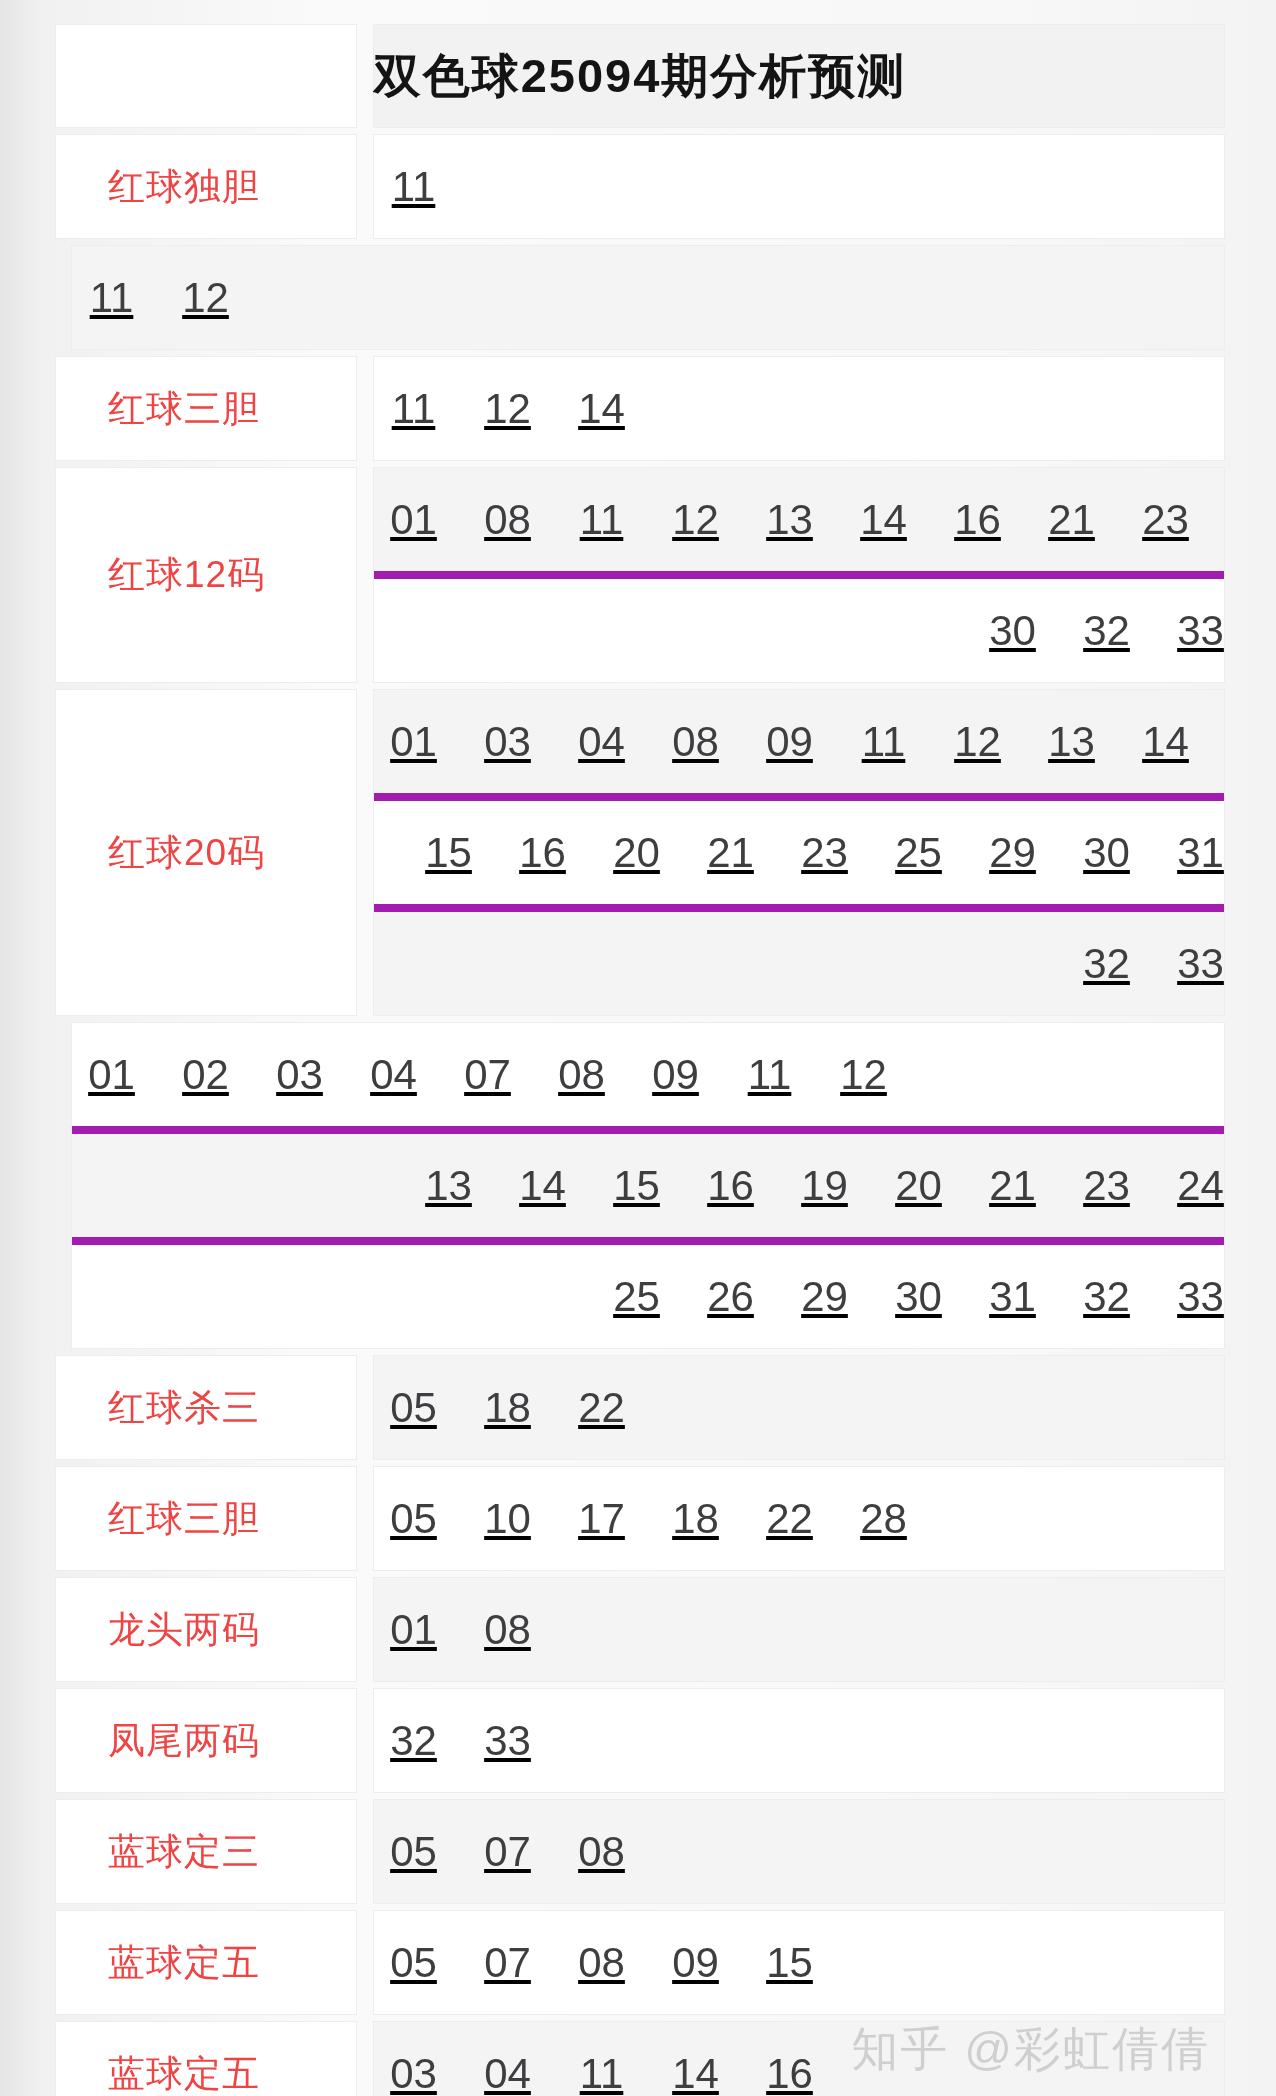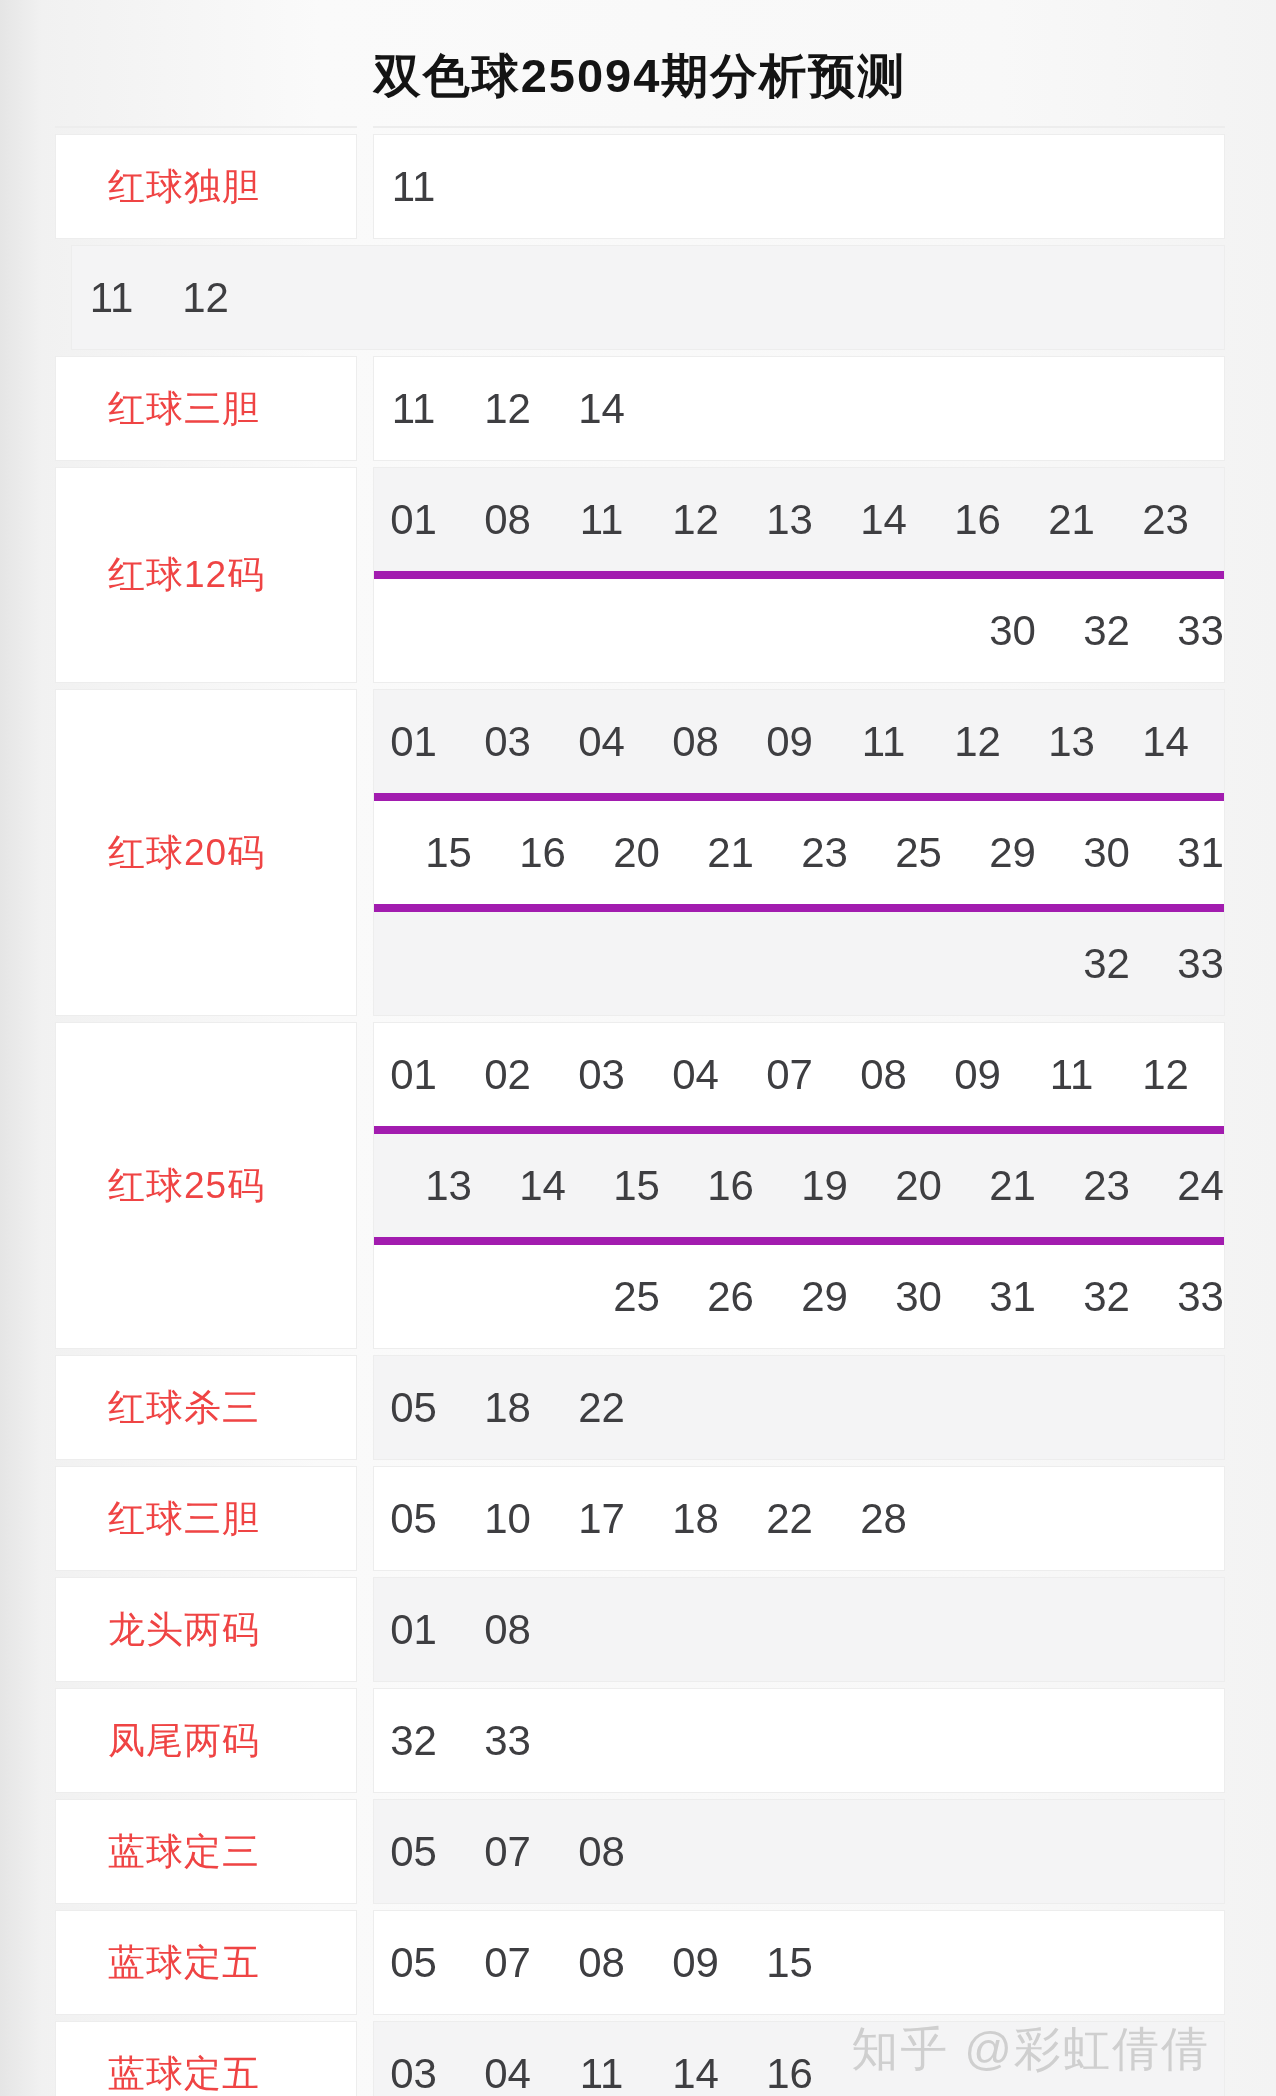--- a/index.html
+++ b/index.html
@@ -7,37 +7,37 @@
     width:1276px; height:2096px;
     font-family:"Liberation Sans","DejaVu Sans",sans-serif;
     background:#f2f2f2;
   }
   .page {
     position:relative; width:1276px; height:2096px; overflow:hidden;
     background:linear-gradient(90deg,#e5e5e5 0px,#f1f1f1 42px,#fafafa 320px,#f8f8f8 1000px,#f3f3f3 1276px);
   }
   .table { position:absolute; left:55px; top:24px; width:1170px; }
 
-  .title-row { position:relative; display:flex; height:104px; margin-bottom:6px;align-items:flex-end; }
+  .title-row { position:relative; display:flex; height:104px; margin-bottom:6px; }
   .title-left  { width:302px; box-sizing:border-box; background:#ffffff; border:1px solid #ededed; }
   .title-right { flex:1; margin-left:16px; box-sizing:border-box; background:#f2f2f3; border:1px solid #ededed; }
   .title-text {
     position:absolute; left:0; top:0; right:0; bottom:0;
     display:flex; align-items:center; justify-content:center;
     font-size:47px; font-weight:700; letter-spacing:2px; color:#141414;
   }
 
   .row { display:flex; margin-bottom:6px; }
   .label-cell {
     width:302px; box-sizing:border-box; background:#ffffff; border:1px solid #ededed;
     display:flex; align-items:center; padding-left:52px;
     font-size:37px; color:#ef4444; letter-spacing:1px;
   }
   .gap { width:16px; flex:0 0 16px; }
-  .values { flex:1; box-sizing:border-box; border:1px solid #ededed; background:#ffffff; }
+  .values { flex:1; box-sizing:border-box; border:1px solid #ededed; background:#ffffff;text-decoration:underline; }
   .line {
     height:103px; display:flex; align-items:center;
     padding-left:16px; gap:47px;
     font-size:42px; color:#3e3e41;
   }
   .line + .line { border-top:8px solid #a21caf;justify-content:flex-end; }
   .shade-g { background:#f4f4f5; }
   .shade-w { background:#ffffff; }
   .num { min-width:47px; text-align:center; }
 
@@ -134,21 +134,20 @@
               <span class="num">30</span>
               <span class="num">31</span>
             </div>
             <div class="line shade-g">
               <span class="num">32</span>
               <span class="num">33</span>
             </div>
           </div>
         </div>
         <div class="row">
-          <div class="label-cell">红球25码</div>
           <div class="gap"></div>
           <div class="values">
             <div class="line shade-w">
               <span class="num">01</span>
               <span class="num">02</span>
               <span class="num">03</span>
               <span class="num">04</span>
               <span class="num">07</span>
               <span class="num">08</span>
               <span class="num">09</span>

